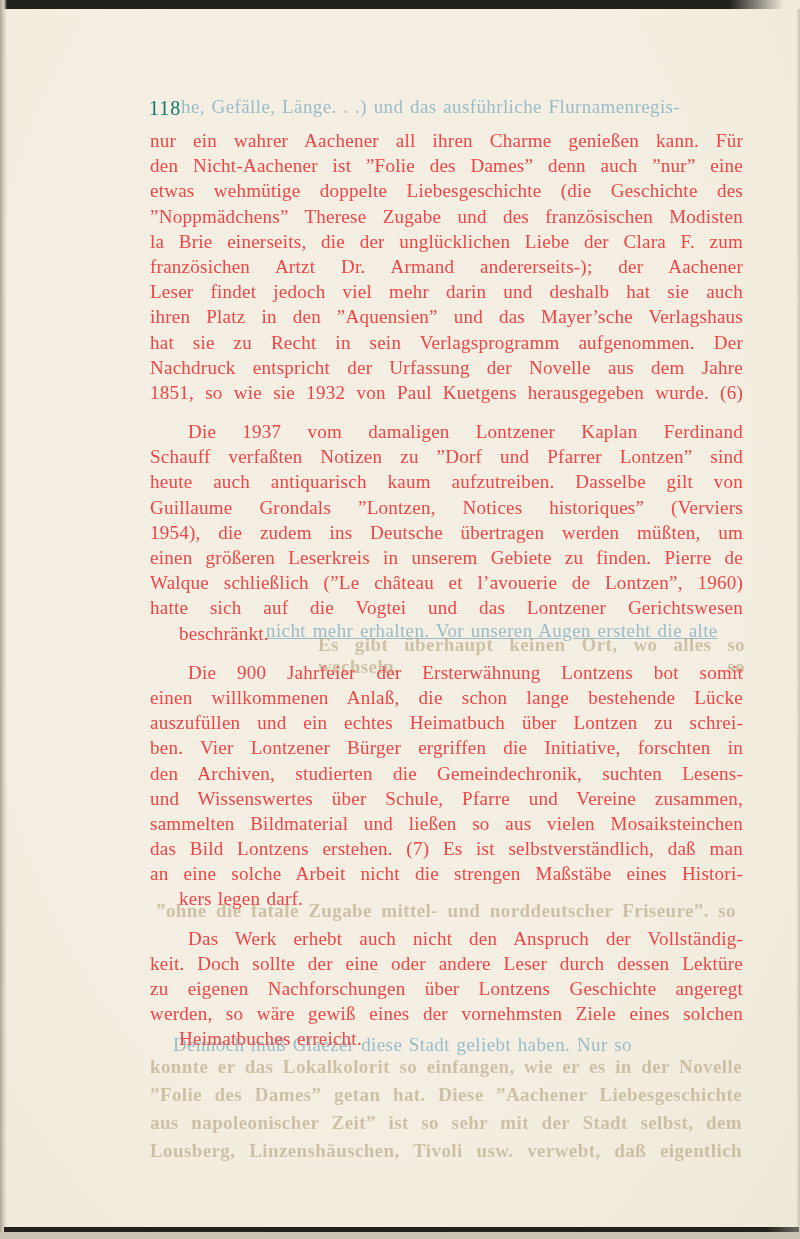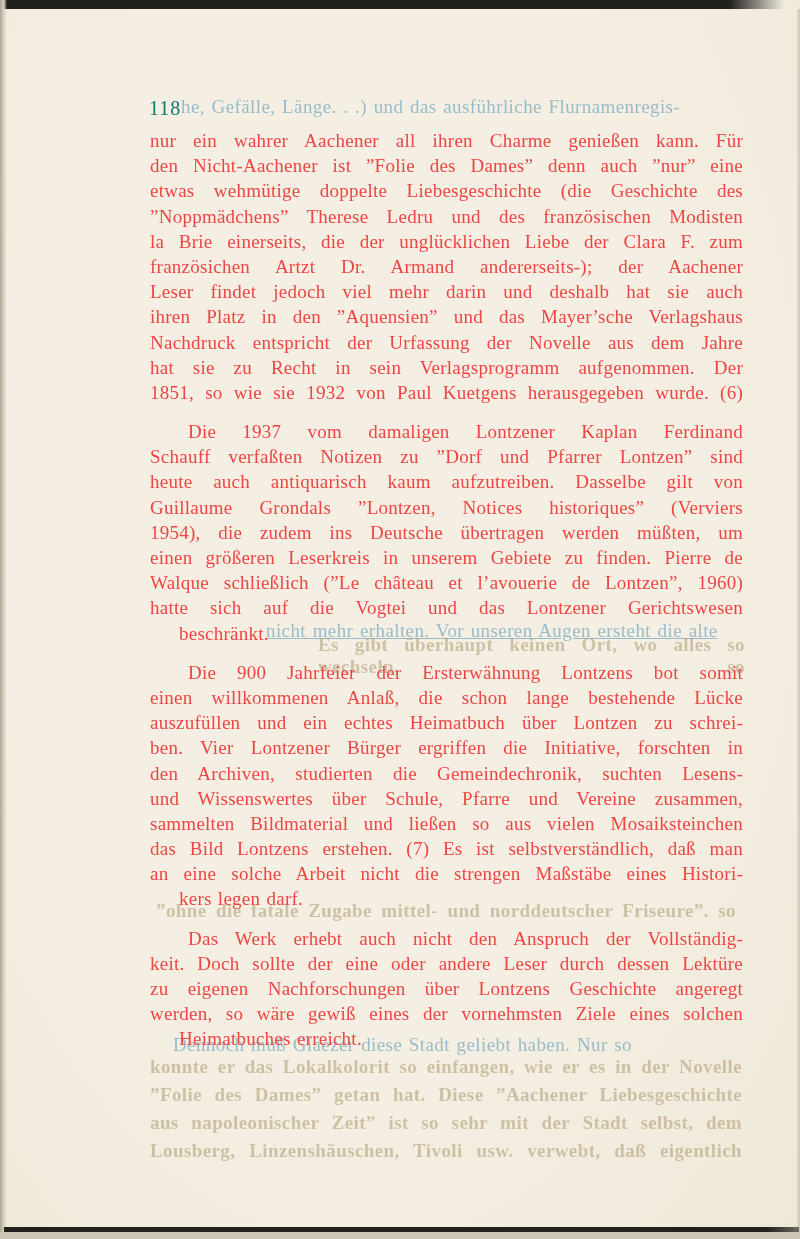--- a/index.html
+++ b/index.html
@@ -95,27 +95,27 @@
 <div class="ghost strong st-b3 justify">aus napoleonischer Zeit” ist so sehr mit der Stadt selbst, dem</div>
 <div class="ghost strong st-b4 justify">Lousberg, Linzenshäuschen, Tivoli usw. verwebt, daß eigentlich</div>
 
 <div class="page-number">118</div>
 
 <div class="text-block">
     <div class="para">
       <div class="line">nur ein wahrer Aachener all ihren Charme genießen kann. Für</div>
       <div class="line">den Nicht-Aachener ist ”Folie des Dames” denn auch ”nur” eine</div>
       <div class="line">etwas wehmütige doppelte Liebesgeschichte (die Geschichte des</div>
-      <div class="line">”Noppmädchens” Therese Ledru und des französischen Modisten</div>
+      <div class="line">”Noppmädchens” Therese Zugabe und des französischen Modisten</div>
       <div class="line">la Brie einerseits, die der unglücklichen Liebe der Clara F. zum</div>
       <div class="line">französichen Artzt Dr. Armand andererseits-); der Aachener</div>
       <div class="line">Leser findet jedoch viel mehr darin und deshalb hat sie auch</div>
       <div class="line">ihren Platz in den ”Aquensien” und das Mayer’sche Verlagshaus</div>
+      <div class="line">hat sie zu Recht in sein Verlagsprogramm aufgenommen. Der</div>
       <div class="line">Nachdruck entspricht der Urfassung der Novelle aus dem Jahre</div>
-      <div class="line">hat sie zu Recht in sein Verlagsprogramm aufgenommen. Der</div>
       <div class="line">1851, so wie sie 1932 von Paul Kuetgens herausgegeben wurde. (6)</div>
     </div>
     <div class="para">
       <div class="line indent">Die 1937 vom damaligen Lontzener Kaplan Ferdinand</div>
       <div class="line">Schauff verfaßten Notizen zu ”Dorf und Pfarrer Lontzen” sind</div>
       <div class="line">heute auch antiquarisch kaum aufzutreiben. Dasselbe gilt von</div>
       <div class="line">Guillaume Grondals ”Lontzen, Notices historiques” (Verviers</div>
       <div class="line">1954), die zudem ins Deutsche übertragen werden müßten, um</div>
       <div class="line">einen größeren Leserkreis in unserem Gebiete zu finden. Pierre de</div>
       <div class="line">Walque schließlich (”Le château et l’avouerie de Lontzen”, 1960)</div>

